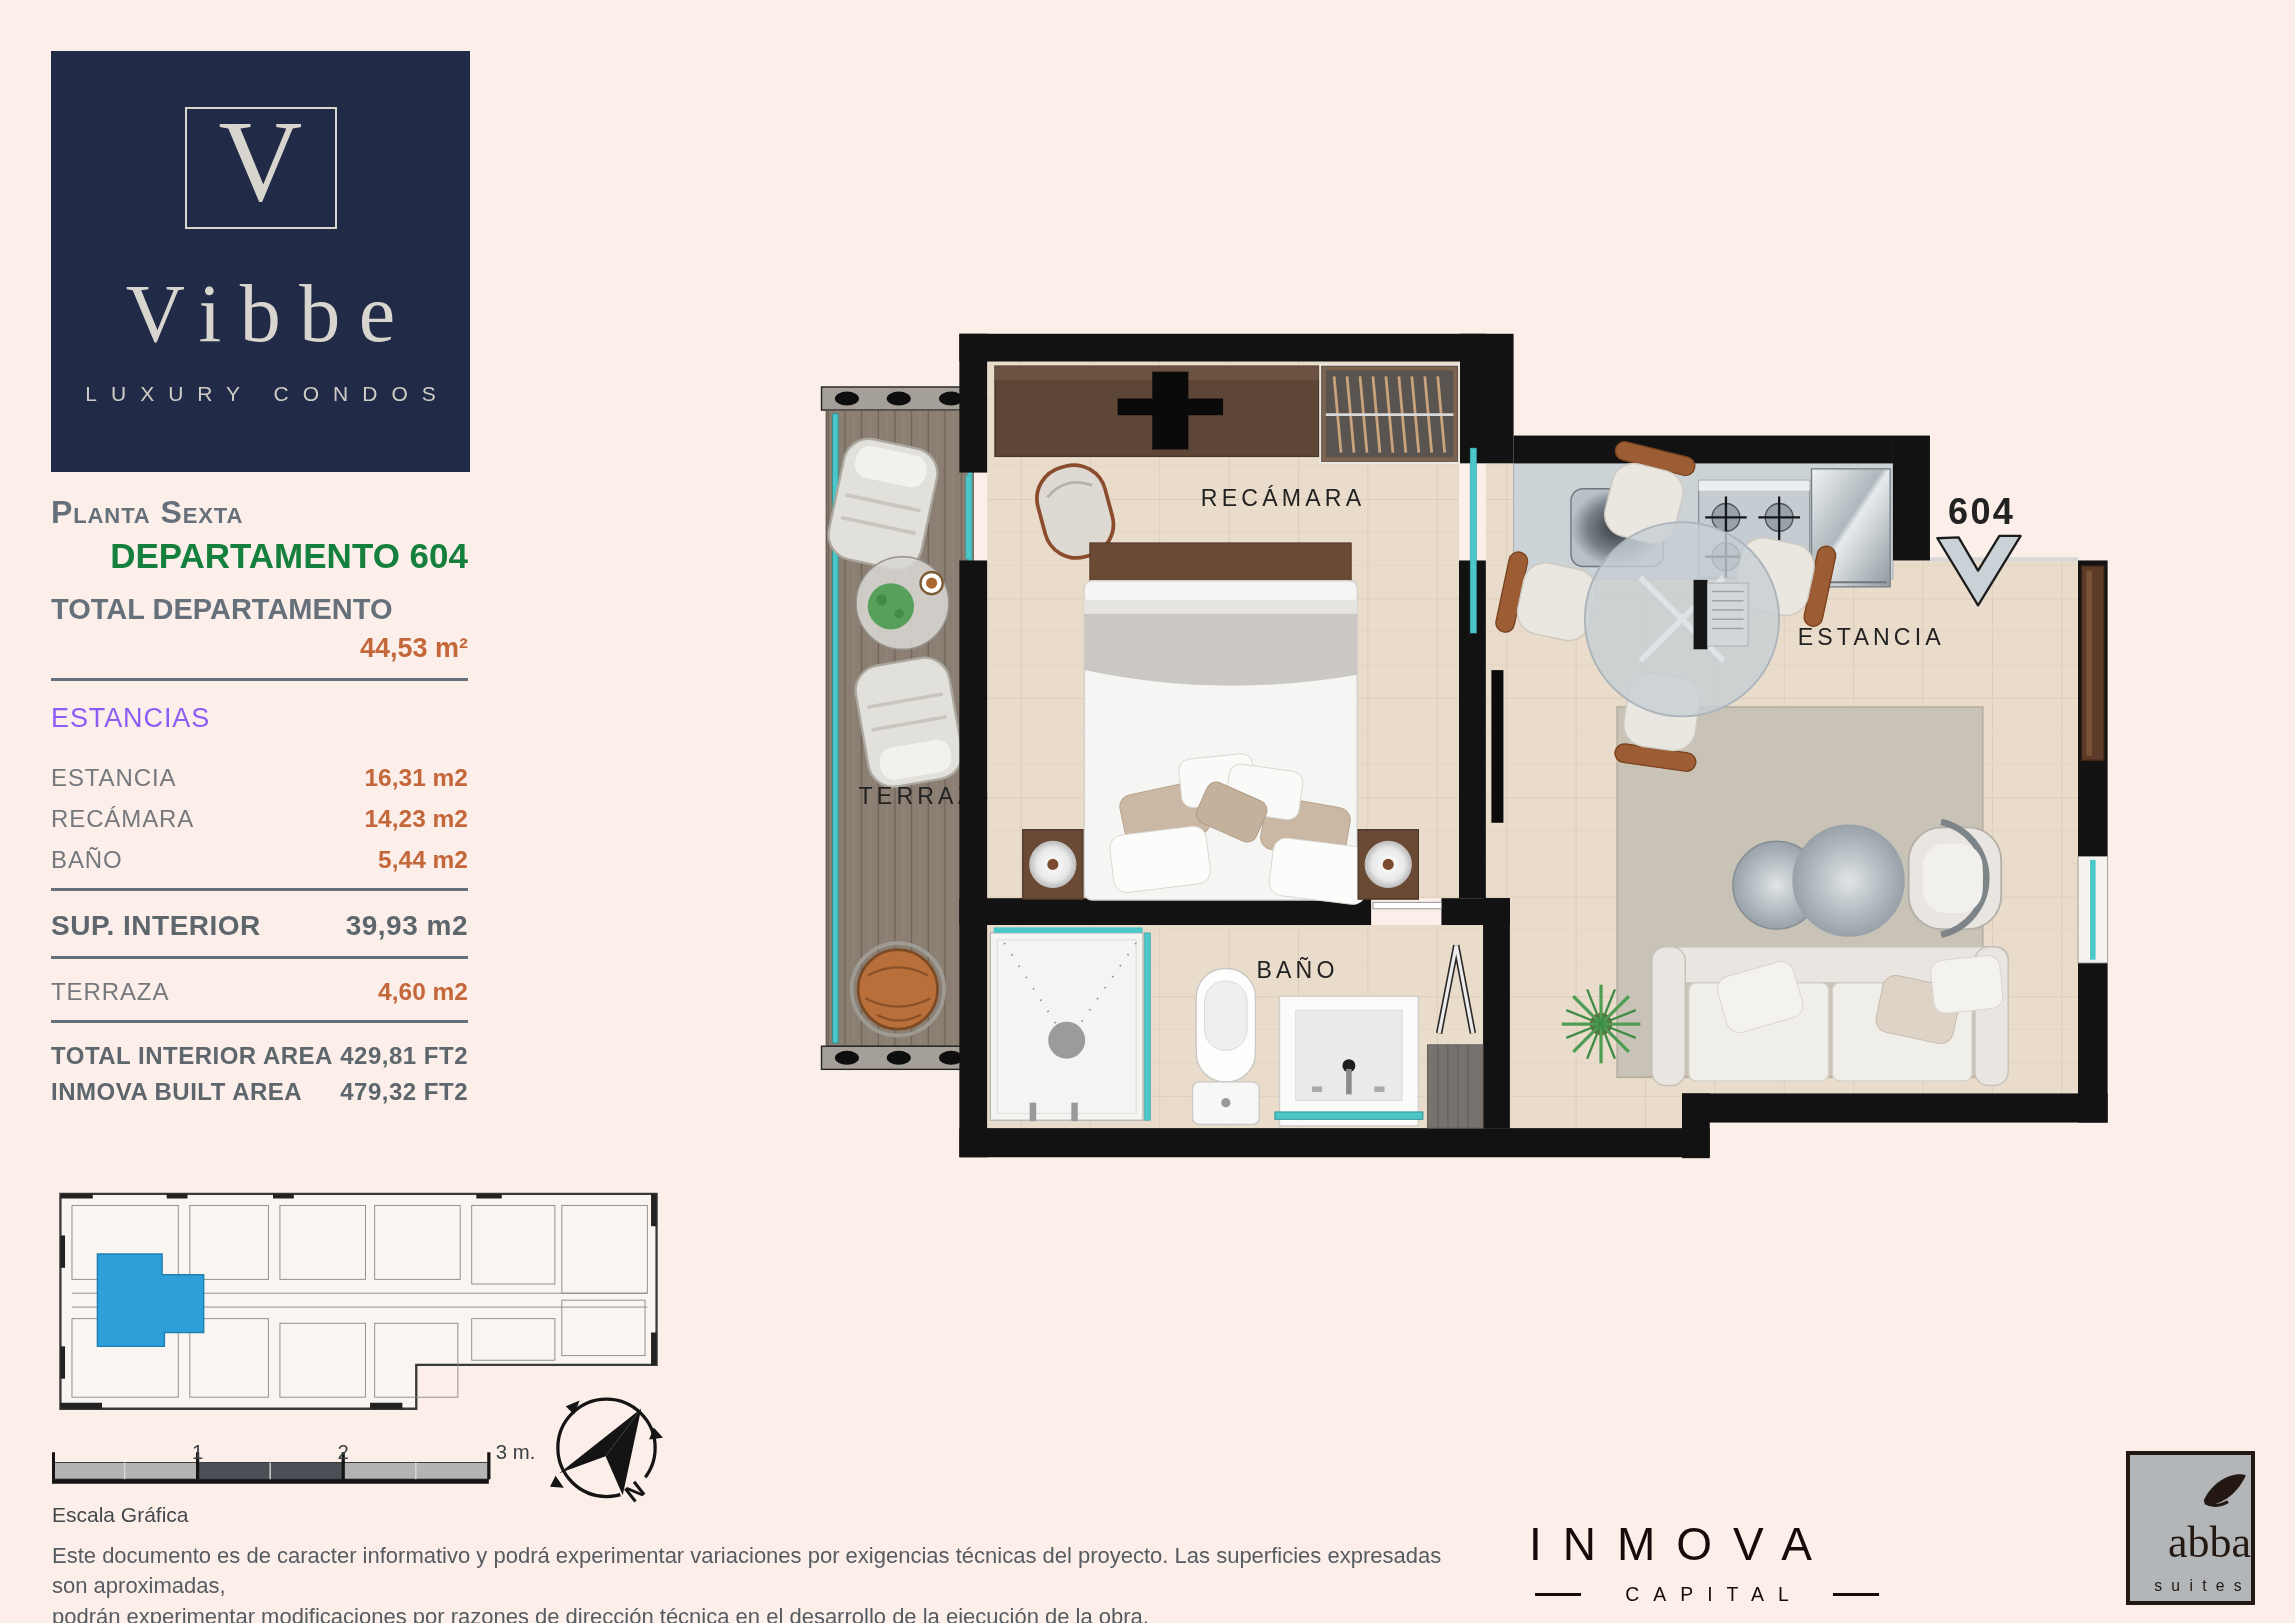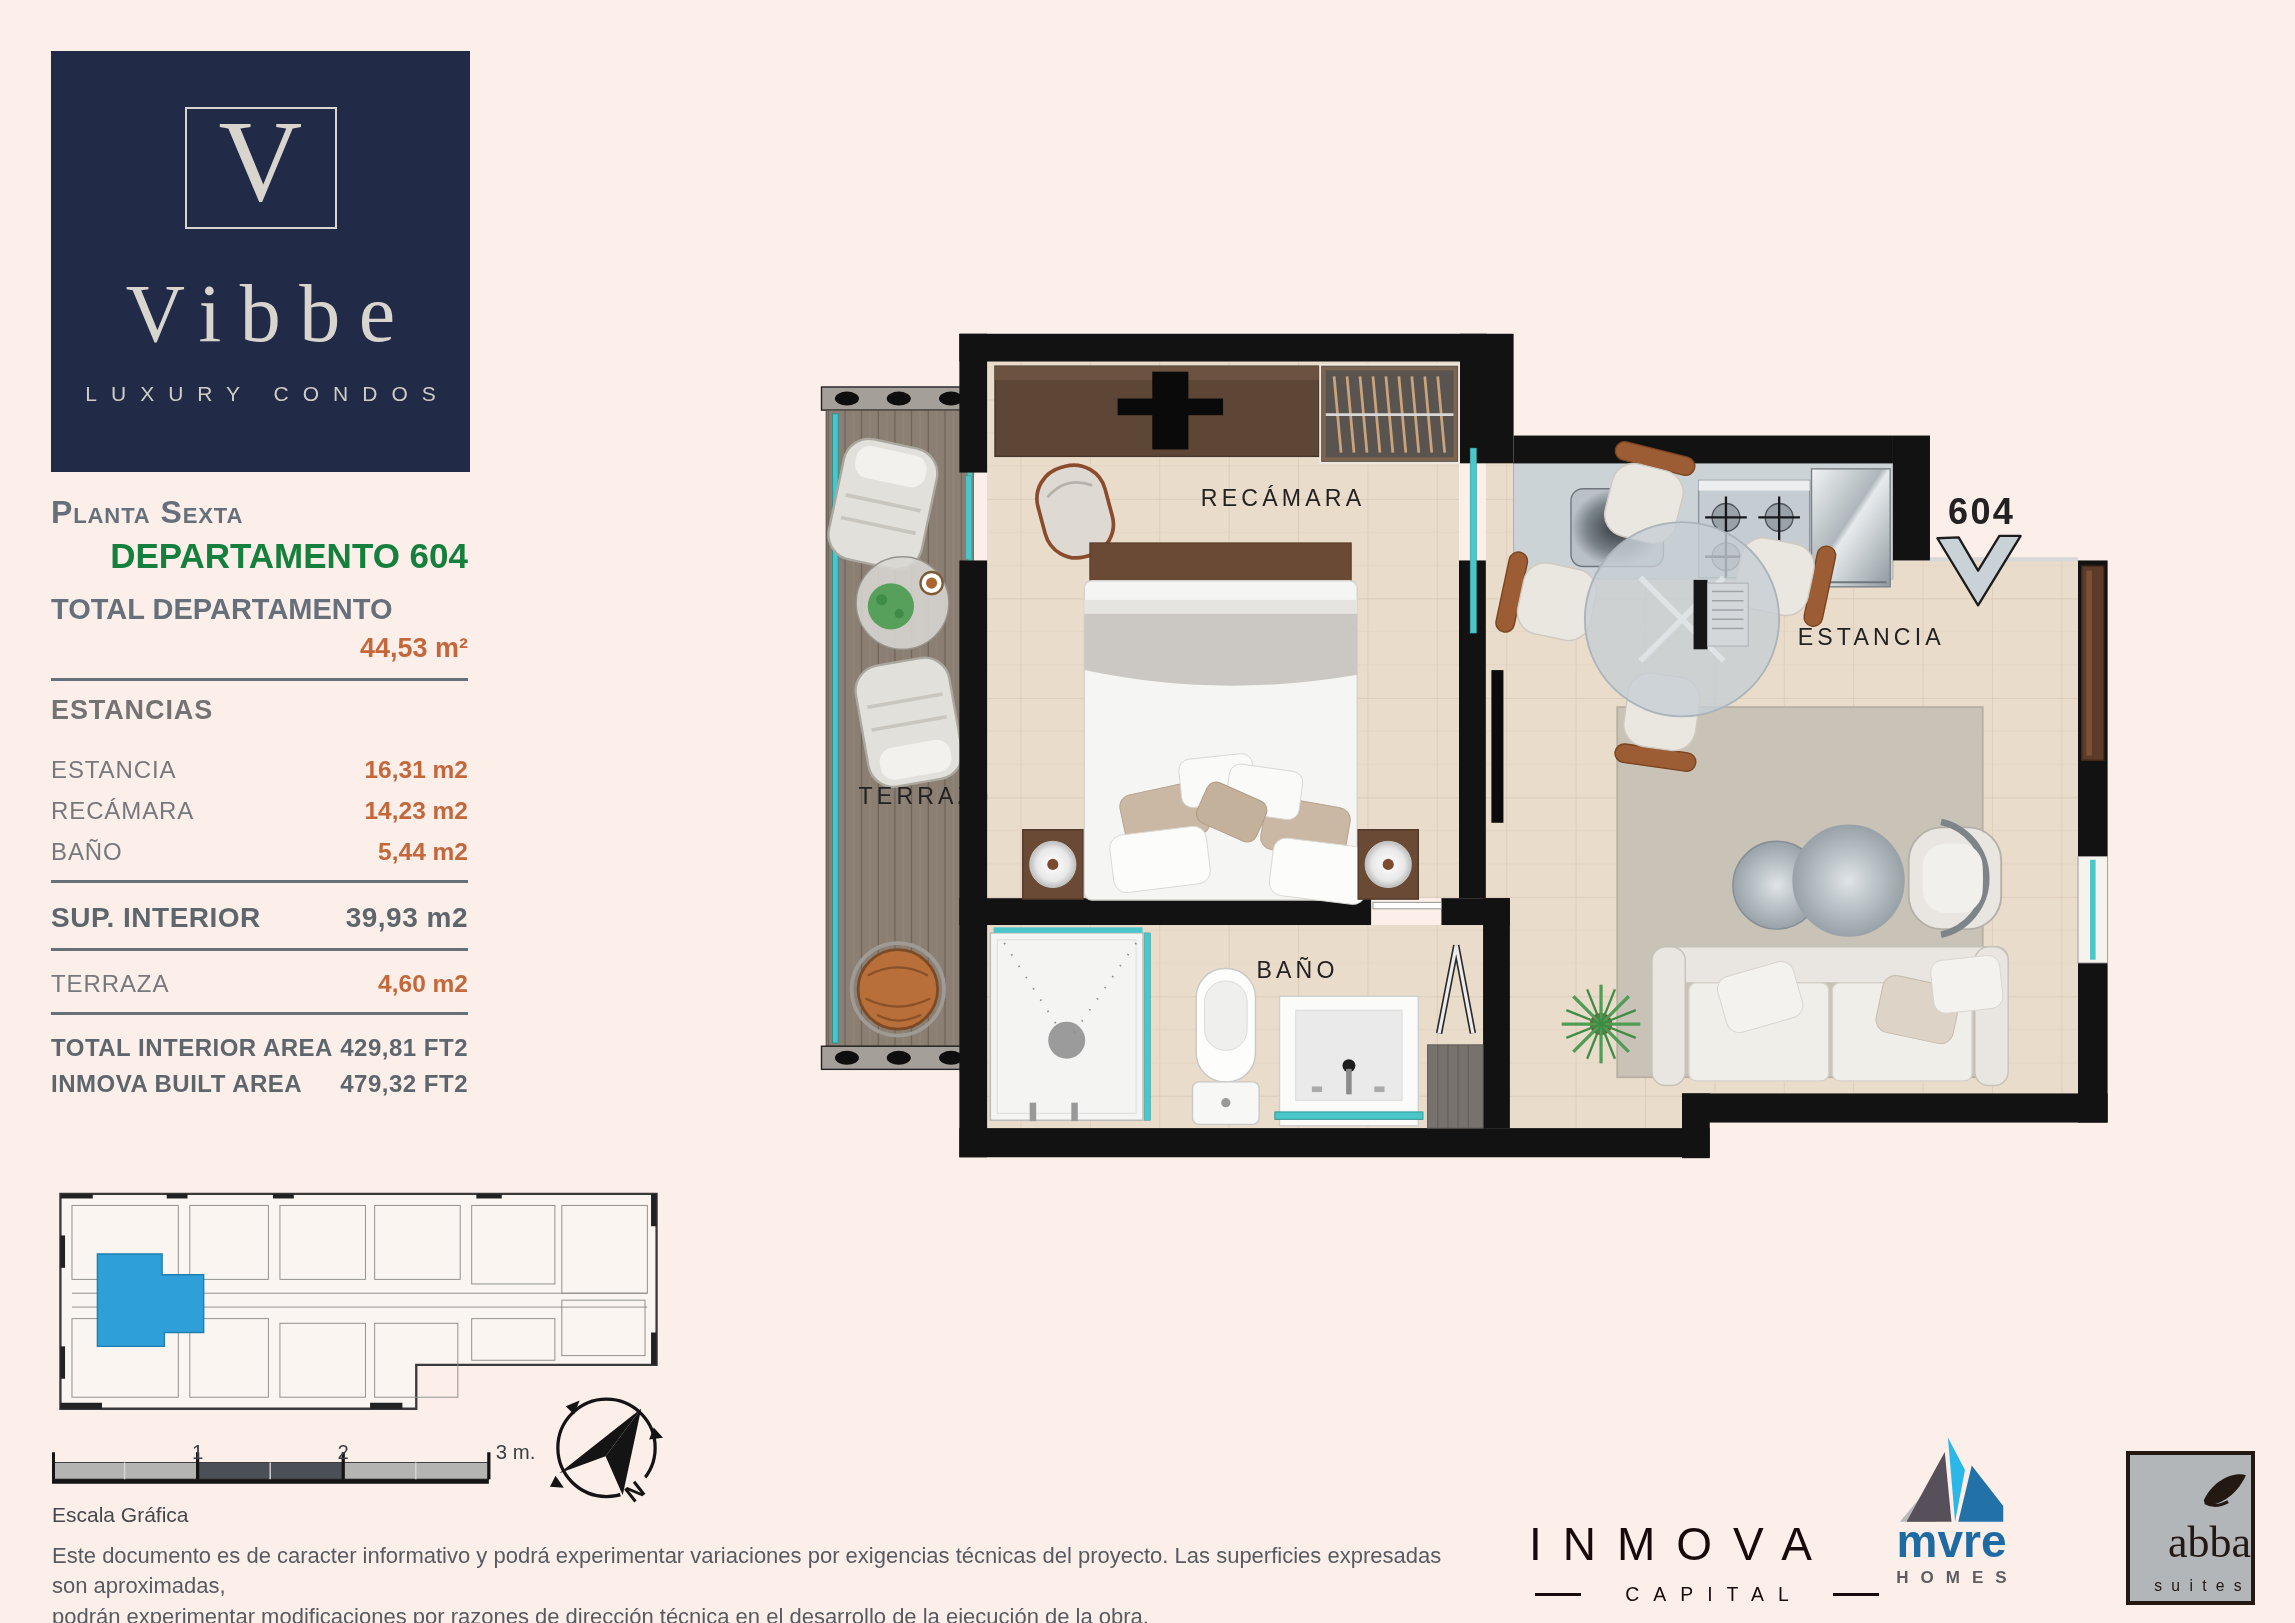--- a/index.html
+++ b/index.html
@@ -12,21 +12,21 @@
   .brand-name{margin-top:44px;font-family:"Liberation Serif",serif;font-size:82px;line-height:1;letter-spacing:18.5px;padding-left:18.5px;color:#d8d5ce;}
   .brand-tagline{margin-top:27px;font-size:21px;letter-spacing:14px;padding-left:14px;color:#cfccc5;}
 
   
   .specs{position:absolute;left:51px;top:494px;width:417px;color:#66707a;}
   .floor-title{font-variant:small-caps;font-weight:bold;font-size:32px;letter-spacing:0.9px;color:#66707a;}
   .unit-title{margin-top:4.6px;text-align:right;font-size:35px;font-weight:bold;color:#15803d;}
   .total-label{margin-top:17.6px;font-size:29px;font-weight:bold;color:#66707a;}
   .total-value{margin-top:6.5px;text-align:right;font-size:27px;font-weight:bold;color:#c4673a;}
   .specs hr{margin:14px 0 0 0;border:none;border-top:3.2px solid #66707a;}
-  .rooms-heading{margin-top:14px;font-size:27px;font-weight:bold;letter-spacing:0.9px;color:#737373;}
+  .rooms-heading{margin-top:22px;font-size:27px;font-weight:normal;letter-spacing:0.9px;color:#8b5cf6;}
   .row{display:flex;justify-content:space-between;align-items:baseline;}
   .row-label{font-size:24px;letter-spacing:0.9px;color:#75797d;}
   .row-value{font-size:24.5px;font-weight:bold;color:#c4673a;}
   .rooms .row{margin-top:13px;}
   .rooms .row:first-child{margin-top:30.5px;}
   .interior-row{margin-top:18.5px;}
   .interior-row .row-label,.interior-row .row-value{font-size:28px;font-weight:bold;color:#5d666c;letter-spacing:0.5px;}
   .terrace-row{margin-top:19.4px;}
   .totals{margin-top:19.4px;}
   .totals .row{margin-top:7.4px;}
@@ -472,30 +472,20 @@
 
   <div class="logo-inmova">
     <div class="inmova-name">INMOVA</div>
     <div class="inmova-sub">
       <span class="dash"></span>
       <span class="word">CAPITAL</span>
       <span class="dash"></span>
     </div>
   </div>
 
-  <div class="logo-mvre">
-    <svg width="111" height="90" viewBox="0 0 240 200">
-      <path d="M5 195L60 130L85 195Z" fill="#b9b9bd"></path>
-      <path d="M20 195L105 40L120 195Z" fill="#57505b"></path>
-      <path d="M112 8L150 80L128 195Z" fill="#2bb7e8"></path>
-      <path d="M135 195L165 70L235 160L235 195Z" fill="#2272a8"></path>
-    </svg>
-    <div class="mvre-name">mvre</div>
-    <div class="mvre-sub">HOMES</div>
-  </div>
 
   <div class="logo-abba">
     <svg width="51" height="51" viewBox="0 0 100 100" style="margin-top:13px">
       <path d="M8 62C30 18 72 8 90 14C76 46 48 68 22 72C13 73 6 69 8 62Z" fill="#241812"></path>
       <path d="M10 68Q30 80 55 66" fill="none" stroke="#241812" stroke-width="6"></path>
     </svg>
     <div class="abba-name">abba</div>
     <div class="abba-sub">suites</div>
   </div>
 

